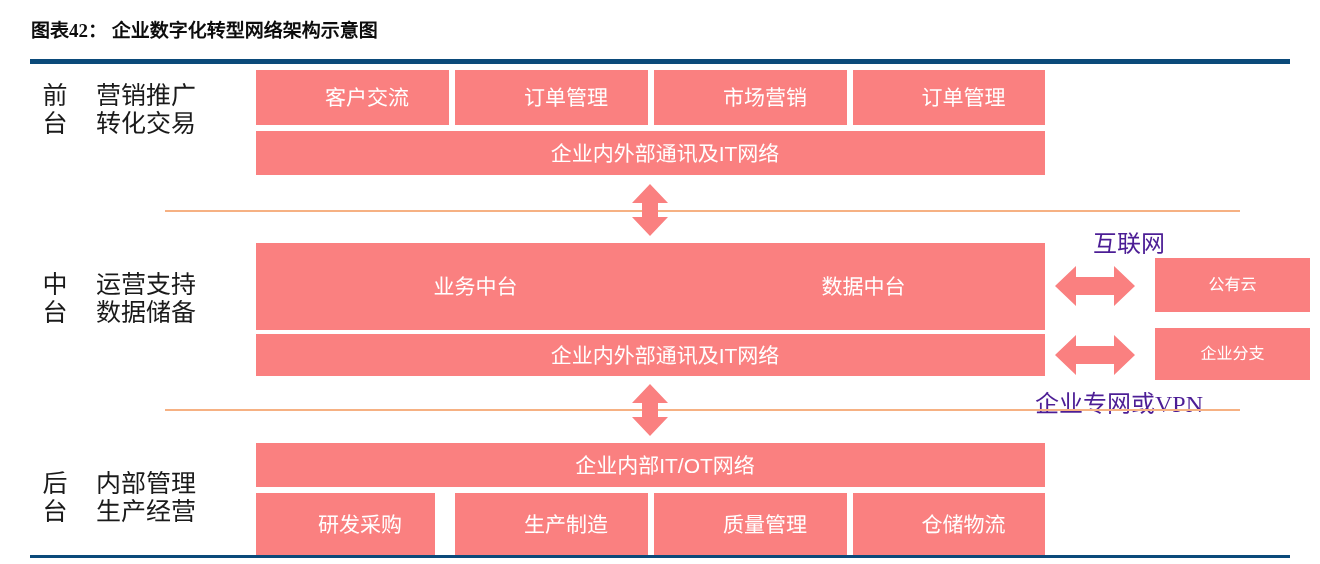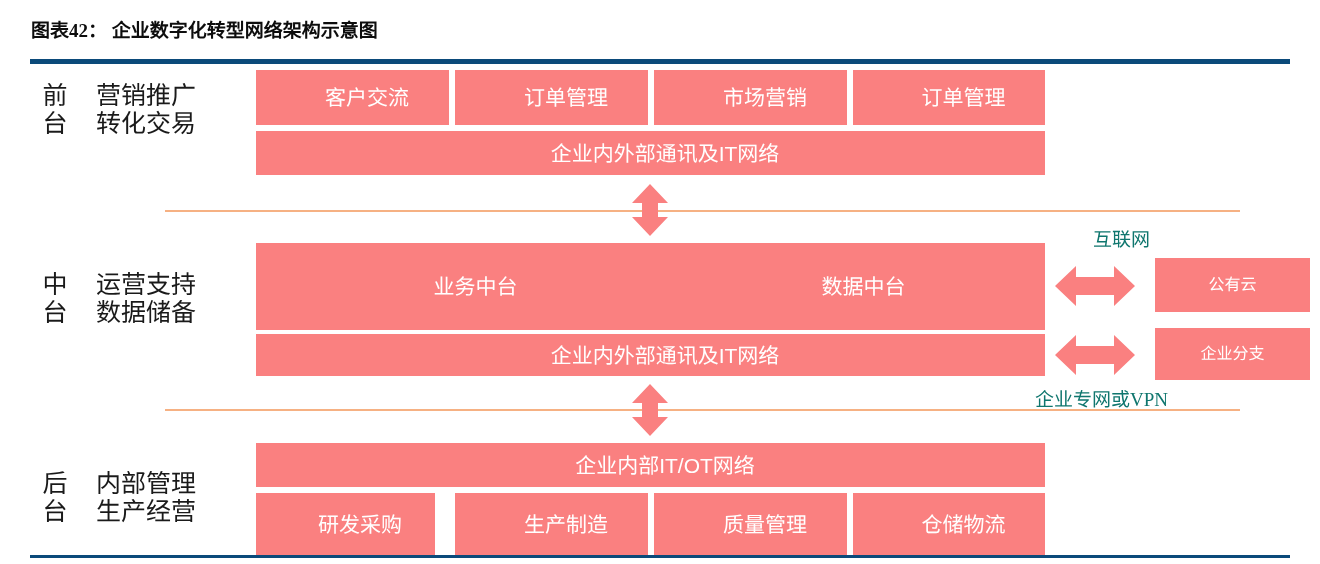--- a/index.html
+++ b/index.html
@@ -95,22 +95,22 @@
   .h-arrow {
     position: absolute;
     width: 80px;
     height: 44px;
   }
 
   
   .note {
     position: absolute;
     font-family: "Liberation Serif", "DejaVu Serif", serif;
-    font-size: 19px;
-    color: #0f766e;
+    font-size: 24px;
+    color: #4c1d95;
     white-space: nowrap;
   }
 </style>
 </head>
 <body>
 
 <div id="page">
 
   <div class="fig-title">图表42：  企业数字化转型网络架构示意图</div>
   <div class="rule-top"></div>

